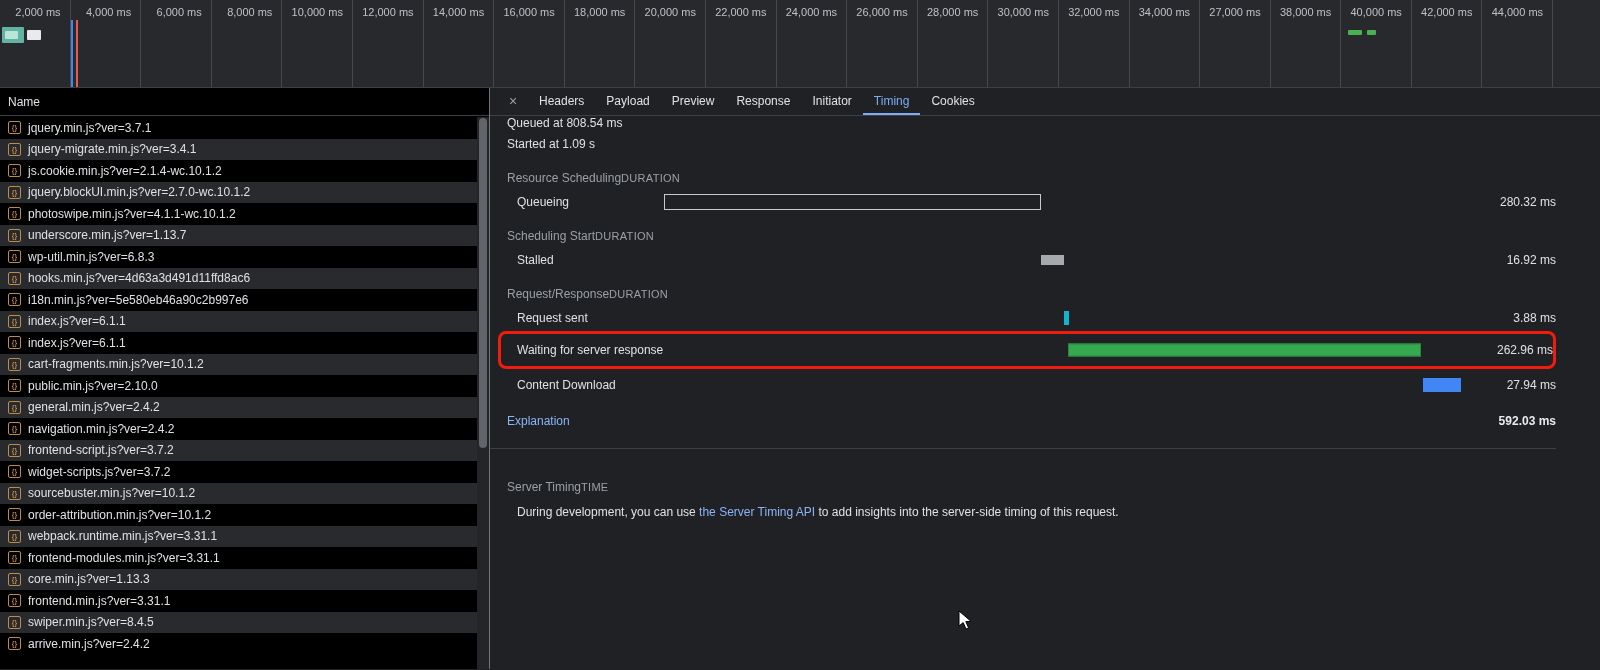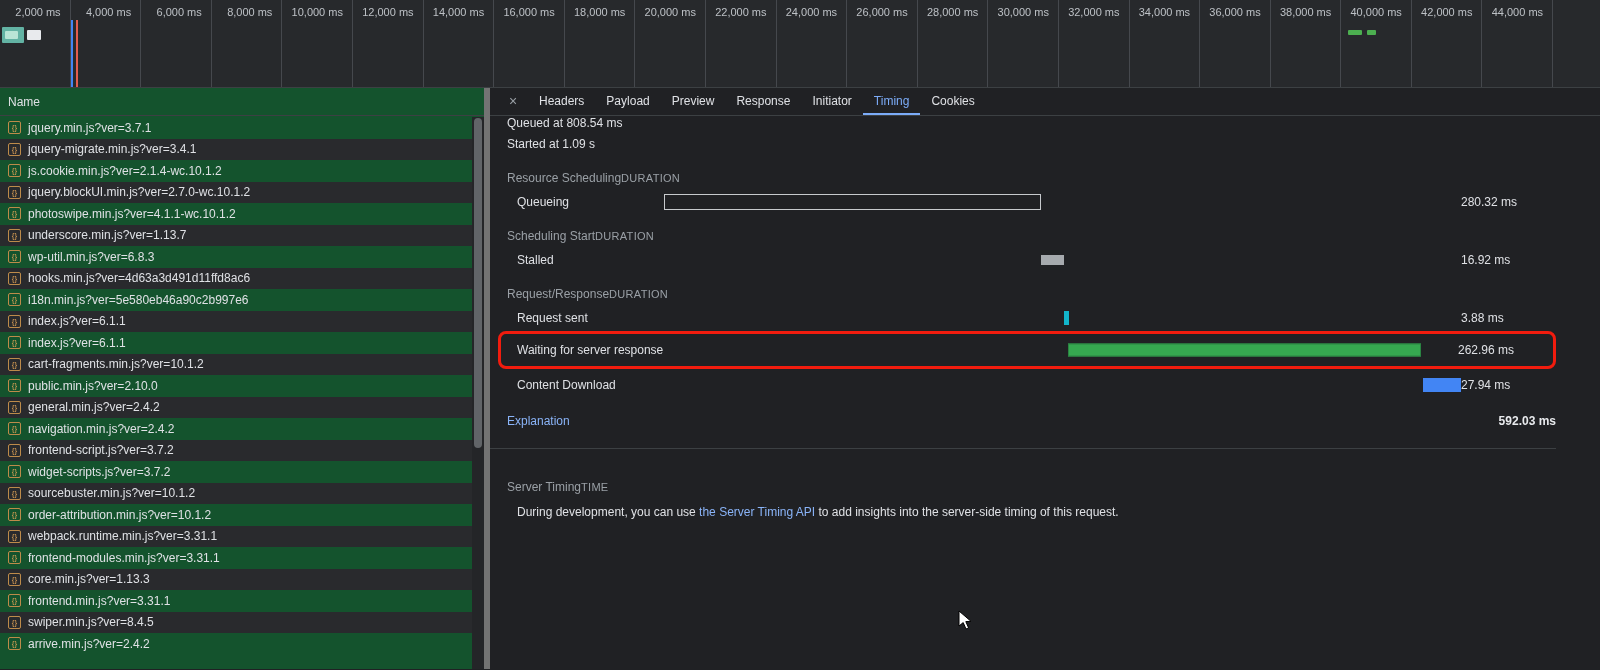--- a/index.html
+++ b/index.html
@@ -11,21 +11,21 @@
   .ruler{display:flex;height:100%}
   .ruler-cell{flex:0 0 70.6px;width:70.6px;border-right:1px solid #45484d;color:#bdc1c6;
     font-size:11px;text-align:right;padding:6px 9px 0 0;white-space:nowrap}
   .ov-bar{position:absolute;border-radius:1px}
   .ov-marker{position:absolute;top:20px;bottom:0;width:2px}
 
   
   .main{display:flex;height:581px}
 
   
-  .requests{position:relative;width:490px;flex:0 0 490px;border-right:6px solid #737373;background:#14532d}
+  .requests{position:relative;width:490px;flex:0 0 490px;border-right:1px solid #737373;background:#000000}
   .req-header{height:28px;line-height:28px;padding-left:8px;border-bottom:1px solid #3c4043;color:#dfe1e5}
   .req-list{position:absolute;top:29px;left:0;right:12px;bottom:0;overflow:hidden}
   .req-row{height:21.5px;display:flex;align-items:center;padding-left:8px;gap:7px;white-space:nowrap}
   .req-row.alt{background:#292a2d}
   .file-icon{flex:0 0 auto;width:13px;height:13px;border:1px solid #bd8b4a;color:#e0a356;
     font-size:8px;line-height:11px;text-align:center;border-radius:2px}
   .scrollbar{position:absolute;top:29px;right:0;bottom:0;width:12px;background:#242528}
   .scroll-thumb{position:absolute;top:1px;left:2px;width:8px;height:330px;background:#616468;border-radius:4px}
 
   
@@ -44,21 +44,21 @@
   .sec-col{font-size:11px;letter-spacing:.3px}
   .t-row{display:flex;align-items:center;min-height:26px;margin-top:3px}
   .t-label{flex:0 0 174px;width:174px;padding-left:27px;line-height:14px}
   .t-track{flex:1;position:relative;align-self:stretch}
   .t-bar{position:absolute;top:50%;transform:translateY(-50%)}
   .t-bar.outline{height:16px;border:1px solid #c7cacd;background:transparent}
   .t-bar.gray{height:10px;background:#a6aaae}
   .t-bar.teal{height:14px;background:#12b5cb}
   .t-bar.green{height:13px;background:#36a850;border:1px solid #2a8442}
   .t-bar.blue{height:14px;background:#4285f4}
-  .t-dur{flex:0 0 95px;width:95px;}
+  .t-dur{flex:0 0 95px;width:95px;text-align:right}
   .t-row.highlight{min-height:38px;margin-left:8px;margin-top:0;border:3px solid #f11c0e;border-radius:8px}
   .t-row.highlight .t-label{flex-basis:163px;width:163px;padding-left:16px}
 
   .footer-row{display:flex;justify-content:space-between;margin-top:16px;padding-left:17px}
   a.link{color:#8ab4f8;cursor:pointer}
   .total{font-weight:bold;color:#e8eaed}
   .divider{margin-top:20px;border:0;border-top:1px solid #3c4043}
   .server-head{margin-top:30px}
   .st-text{margin-top:10px;padding-left:27px;color:#dfe1e5}
 
@@ -79,21 +79,21 @@
       <div class="ruler-cell">16,000 ms</div>
       <div class="ruler-cell">18,000 ms</div>
       <div class="ruler-cell">20,000 ms</div>
       <div class="ruler-cell">22,000 ms</div>
       <div class="ruler-cell">24,000 ms</div>
       <div class="ruler-cell">26,000 ms</div>
       <div class="ruler-cell">28,000 ms</div>
       <div class="ruler-cell">30,000 ms</div>
       <div class="ruler-cell">32,000 ms</div>
       <div class="ruler-cell">34,000 ms</div>
-      <div class="ruler-cell">36,000 ms</div>
+      <div class="ruler-cell">27,000 ms</div>
       <div class="ruler-cell">38,000 ms</div>
       <div class="ruler-cell">40,000 ms</div>
       <div class="ruler-cell">42,000 ms</div>
       <div class="ruler-cell">44,000 ms</div>
     </div>
   <div id="activity">
       <div class="ov-bar" style="left: 2px; top: 27px; width: 22px; height: 16px; background: rgb(99, 179, 164);"></div>
       <div class="ov-bar" style="left: 5px; top: 31px; width: 13px; height: 8px; background: rgb(185, 229, 214);"></div>
       <div class="ov-bar" style="left: 27px; top: 30px; width: 14px; height: 10px; background: rgb(232, 234, 237);"></div>
       <div class="ov-bar" style="left: 1348px; top: 30px; width: 14px; height: 5px; background: rgb(76, 175, 80);"></div>

